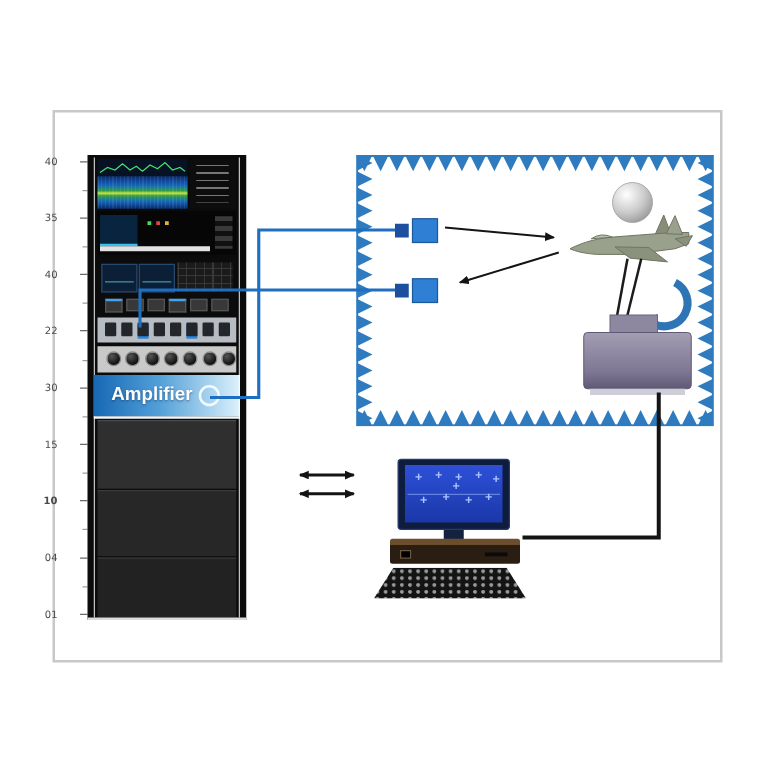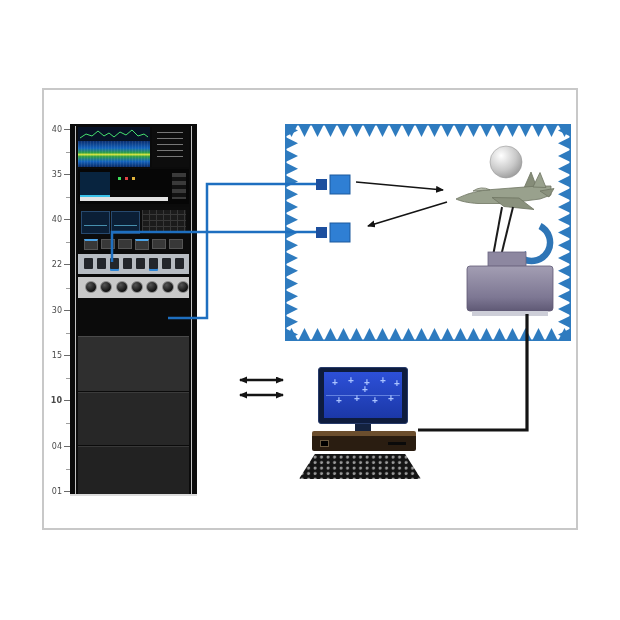--- a/index.html
+++ b/index.html
@@ -5,21 +5,21 @@
   html,body{margin:0;padding:0;background:#ffffff;}
   #scene{position:relative;width:620px;height:620px;background:#ffffff;overflow:hidden;
          font-family:"Liberation Sans",sans-serif;}
 
   
   .frame{position:absolute;left:42px;top:88px;width:536px;height:442px;
          border:2px solid #c8c8c8;background:#ffffff;box-sizing:border-box;}
 
   
   .ruler{position:absolute;left:44px;top:120px;width:26px;height:384px;z-index:2;}
-  .rlabel{position:absolute;right:0;height:10px;display:flex;align-items:center;gap:2px;}
+  .rlabel{position:absolute;right:0;height:10px;display:flex;align-items:center;gap:18px;}
   .rlabel span{font-size:8px;color:#4a4a4a;width:13px;text-align:right;
                font-family:"DejaVu Sans",sans-serif;}
   .rlabel i{display:block;width:6px;height:1px;background:#6a6a6a;}
   .rminor{position:absolute;right:0;width:4px;height:1px;background:#9f9f9f;}
 
   
   .rack{position:absolute;left:70px;top:124px;width:127px;height:372px;background:#0b0b0b;z-index:2;}
   .rack::before,.rack::after{content:"";position:absolute;top:2px;bottom:2px;width:1px;
         background:rgba(255,255,255,.75);}
   .rack::before{left:5px}.rack::after{right:5px}
@@ -210,20 +210,24 @@
     <div class="inst" id="knobs">
         <div class="knob" style="left: 7px;"></div>
         <div class="knob" style="left: 22.3px;"></div>
         <div class="knob" style="left: 37.6px;"></div>
         <div class="knob" style="left: 52.9px;"></div>
         <div class="knob" style="left: 68.2px;"></div>
         <div class="knob" style="left: 83.5px;"></div>
         <div class="knob" style="left: 98.8px;"></div>
       </div>
 
+    <div class="inst" id="amp">
+      <span class="amp-label">Amplifier</span>
+      <span class="amp-knob"></span>
+    </div>
 
     <div class="lp" id="lp1"></div>
     <div class="lp" id="lp2"></div>
     <div class="lp" id="lp3"></div>
     <div class="rack-base"></div>
   </div>
 
   <div class="chamber">
     <svg id="chamber-svg" viewBox="0 0 286 217">
         <polygon points="0,0 13,0 6.5,13" fill="var(--chamber-blue,#2e7bbf)"></polygon>

